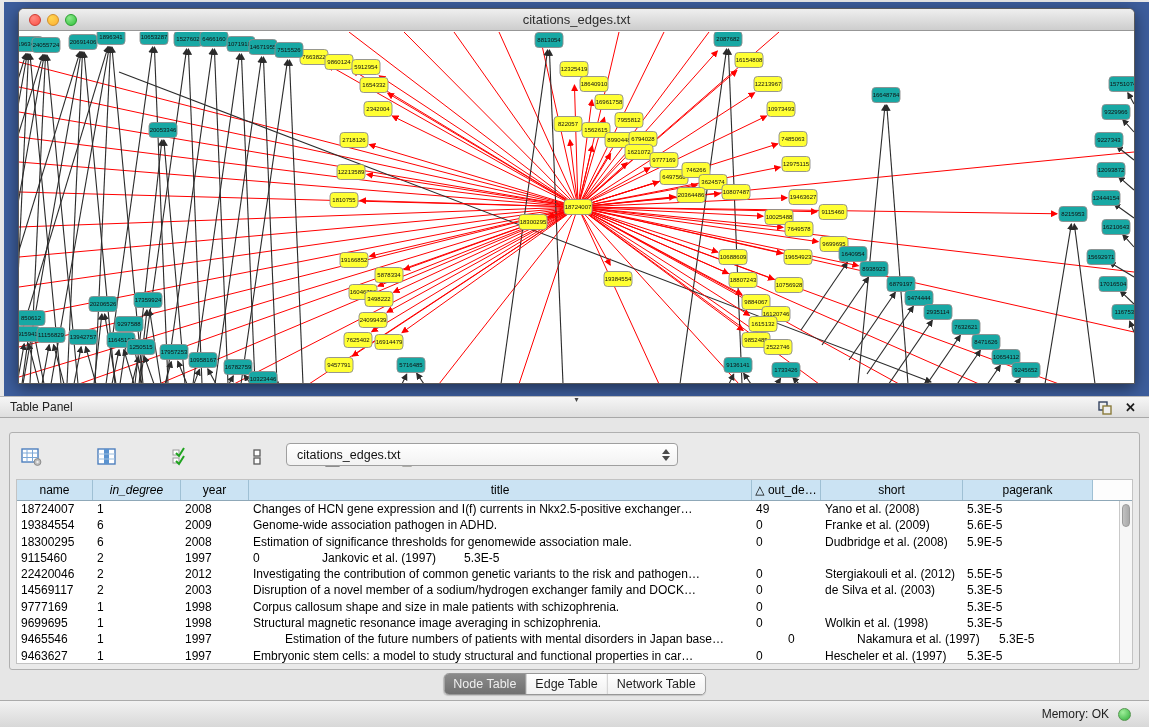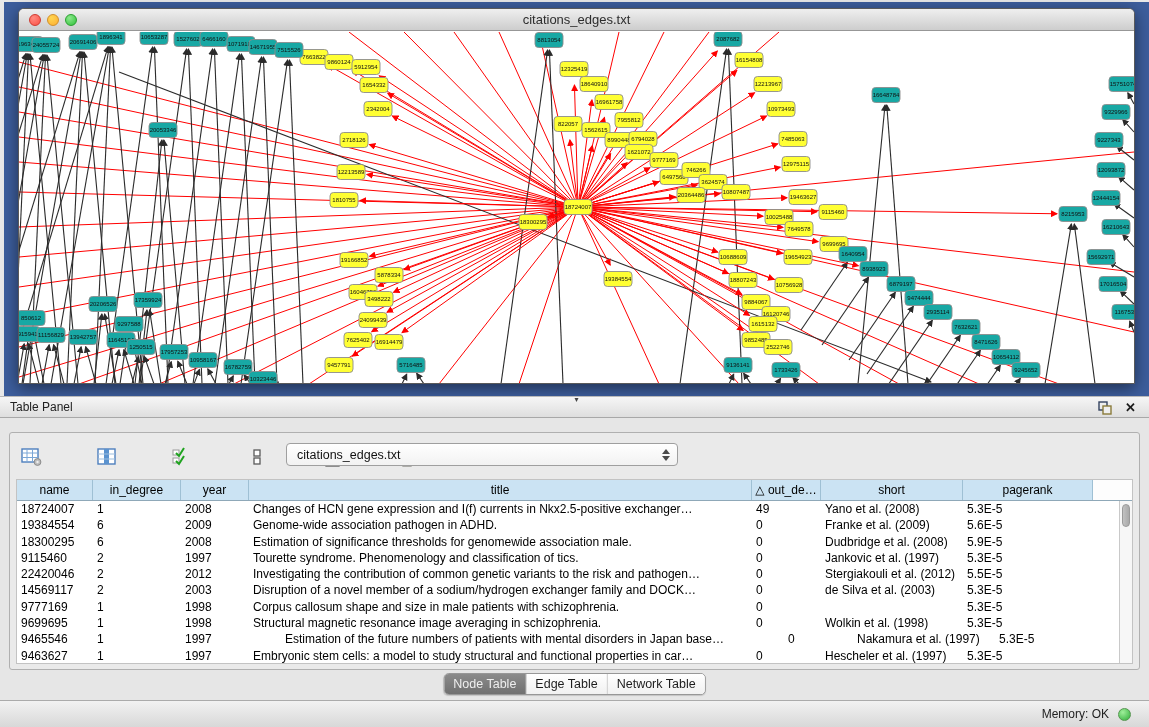--- a/index.html
+++ b/index.html
@@ -761,21 +761,21 @@
       <span id="combo-label">citations_edges.txt</span>
       <span id="combo-arrows">
         <span class="arr-up"></span>
           <span class="arr-down"></span>
       </span>
     </div>
 
     <div id="table-wrap">
       <div id="thead">
           <div class="hcell" style="width: 76px;">name</div>
-          <div class="hcell" style="width: 88px;">in_degree</div>
+          <div class="hcell" style="width: 88px; font-style: italic;">in_degree</div>
           <div class="hcell" style="width: 68px;">year</div>
           <div class="hcell" style="width: 503px;">title</div>
           <div class="hcell" style="width: 69px;">△ out_de…</div>
           <div class="hcell" style="width: 142px;">short</div>
           <div class="hcell" style="width: 130px;">pagerank</div>
           <div class="hcell hfill"></div>
         </div>
       <div id="tbody">
           <div class="trow">
             <div class="cell" style="width: 76px;">18724007</div>
@@ -801,21 +801,20 @@
             <div class="cell" style="width: 68px;">2008</div>
             <div class="cell" style="width: 503px;">Estimation of significance thresholds for genomewide association male.</div>
             <div class="cell" style="width: 69px;">0</div>
             <div class="cell" style="width: 142px;">Dudbridge et al. (2008)</div>
             <div class="cell" style="width: 130px;">5.9E-5</div>
           </div>
           <div class="trow">
             <div class="cell" style="width: 76px;">9115460</div>
             <div class="cell" style="width: 88px;">2</div>
             <div class="cell" style="width: 68px;">1997</div>
-            <div class="cell" style="width: 503px;">Tourette syndrome. Phenomenology and classification of tics.</div>
             <div class="cell" style="width: 69px;">0</div>
             <div class="cell" style="width: 142px;">Jankovic et al. (1997)</div>
             <div class="cell" style="width: 130px;">5.3E-5</div>
           </div>
           <div class="trow">
             <div class="cell" style="width: 76px;">22420046</div>
             <div class="cell" style="width: 88px;">2</div>
             <div class="cell" style="width: 68px;">2012</div>
             <div class="cell" style="width: 503px;">Investigating the contribution of common genetic variants to the risk and pathogen…</div>
             <div class="cell" style="width: 69px;">0</div>

